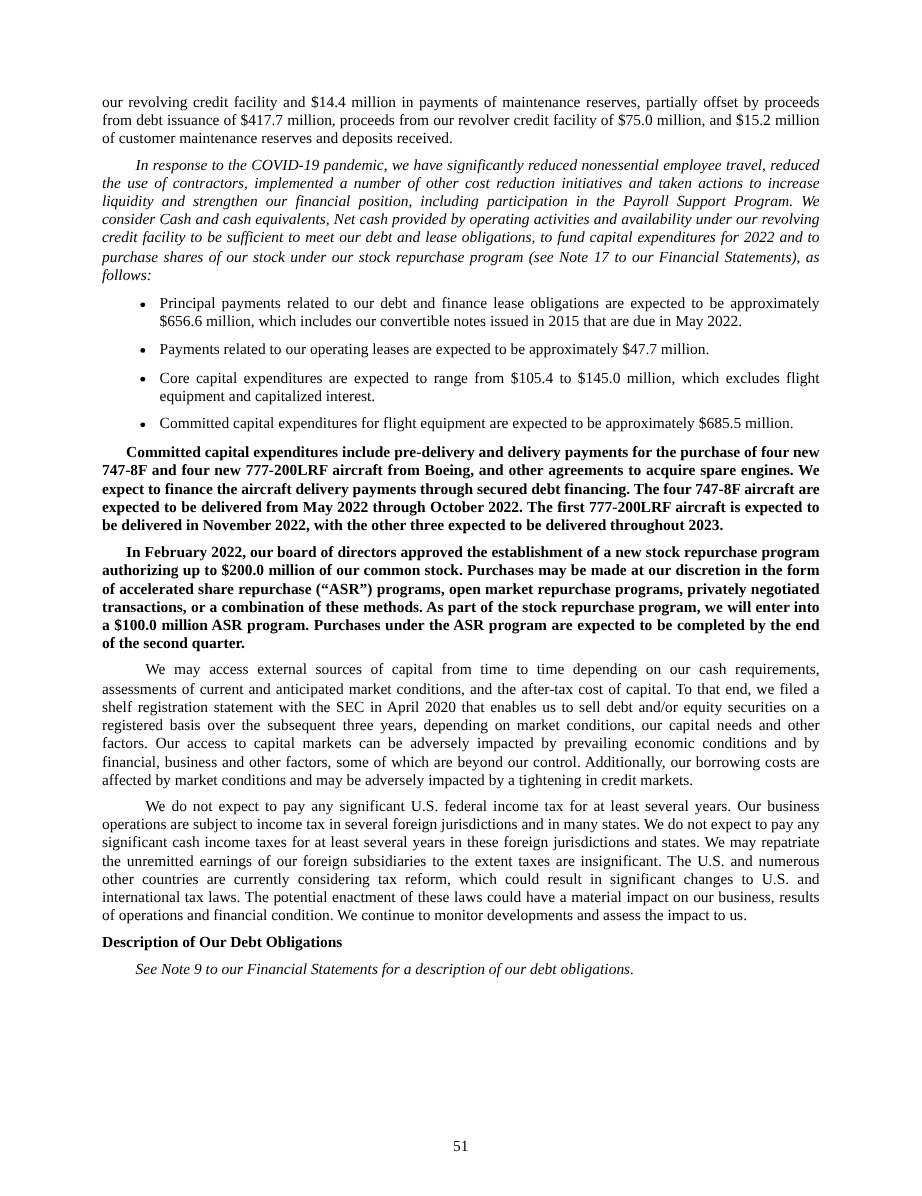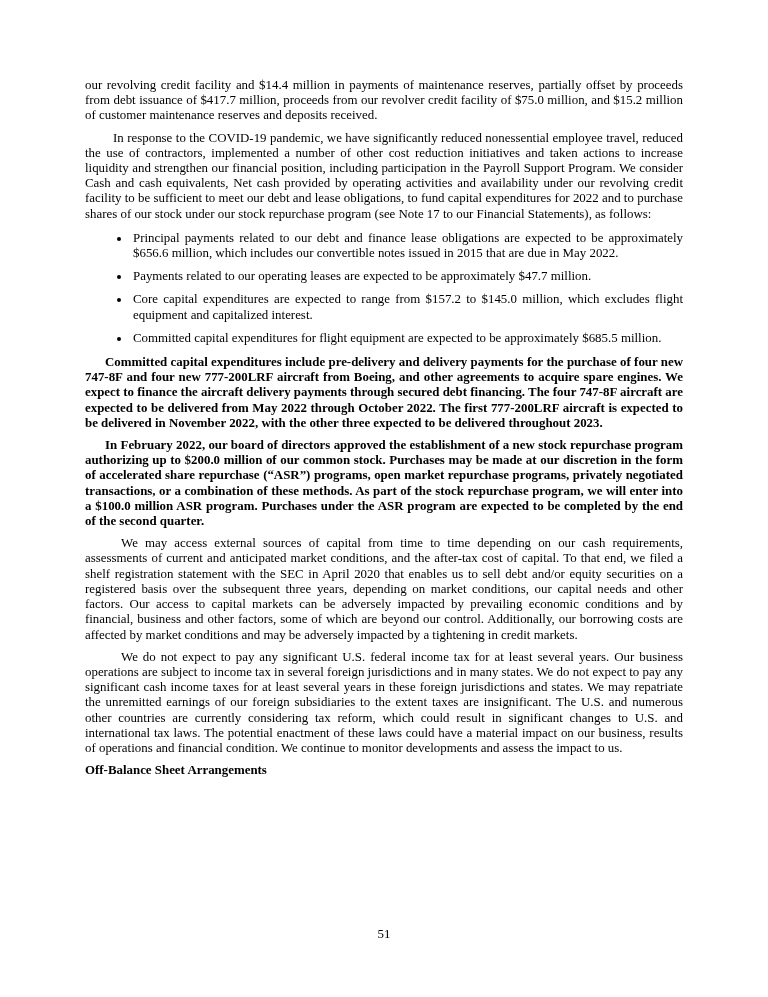--- a/index.html
+++ b/index.html
@@ -23,21 +23,21 @@
     padding: 78px 85px 0 85px;
     overflow: hidden;
     background: #ffffff;
   }
   .content p {
     margin: 0 0 7px 0;
     text-align: justify;
     line-height: 15.2px;
   }
   .indent-sm { text-indent: 20px; font-weight: bold; }
-  .indent-md { text-indent: 28px; }
+  .indent-md { text-indent: 28px; font-style: italic; }
   .indent-lg { text-indent: 36px; }
   ul.bullets {
     margin: 9px 0 9px 0;
     padding: 0 0 0 46px;
     list-style: disc outside;
   }
   ul.bullets li {
     margin: 0 0 8px 0;
     padding-left: 2px;
     text-align: justify;
@@ -45,52 +45,53 @@
   }
   .heading {
     font-weight: bold;
     margin: 11px 0 8px 0;
     line-height: 15.2px;
     text-align: left !important;
   }
   .page-number {
     position: absolute;
     left: 0;
-    bottom: 55px;
+    bottom: 34px;
     width: 100%;
     text-align: center;
     line-height: 15.2px;
   }
 </style>
 </head>
 <body>
 
 <div class="page">
   <div class="content">
 
     <p>our revolving credit facility and $14.4 million in payments of maintenance reserves, partially offset by proceeds from debt issuance of $417.7 million, proceeds from our revolver credit facility of $75.0 million, and $15.2 million of customer maintenance reserves and deposits received.</p>
 
     <p class="indent-md">In response to the COVID-19 pandemic, we have significantly reduced nonessential employee travel, reduced the use of contractors, implemented a number of other cost reduction initiatives and taken actions to increase liquidity and strengthen our financial position, including participation in the Payroll Support Program.  We consider Cash and cash equivalents, Net cash provided by operating activities and availability under our revolving credit facility to be sufficient to meet our debt and lease obligations, to fund capital expenditures for 2022 and to purchase shares of our stock under our stock repurchase program (see Note 17 to our Financial Statements), as follows:</p>
 
     <ul class="bullets">
       <li>Principal payments related to our debt and finance lease obligations are expected to be approximately $656.6 million, which includes our convertible notes issued in 2015 that are due in May 2022.</li>
       <li>Payments related to our operating leases are expected to be approximately $47.7 million.</li>
-      <li>Core capital expenditures are expected to range from $157.2 to $145.0 million, which excludes flight equipment and capitalized interest.</li>
+      <li>Core capital expenditures are expected to range from $105.4 to $145.0 million, which excludes flight equipment and capitalized interest.</li>
       <li>Committed capital expenditures for flight equipment are expected to be approximately $685.5 million.</li>
     </ul>
 
     <p class="indent-sm">Committed capital expenditures include pre-delivery and delivery payments for the purchase of four new 747-8F and four new 777-200LRF aircraft from Boeing, and other agreements to acquire spare engines.  We expect to finance the aircraft delivery payments through secured debt financing.  The four 747-8F aircraft are expected to be delivered from May 2022 through October 2022.  The first 777-200LRF aircraft is expected to be delivered in November 2022, with the other three expected to be delivered throughout 2023.</p>
 
     <p class="indent-sm">In February 2022, our board of directors approved the establishment of a new stock repurchase program authorizing up to $200.0 million of our common stock.  Purchases may be made at our discretion in the form of accelerated share repurchase (“ASR”) programs, open market repurchase programs, privately negotiated transactions, or a combination of these methods.  As part of the stock repurchase program, we will enter into a $100.0 million ASR program.  Purchases under the ASR program are expected to be completed by the end of the second quarter.</p>
 
     <p class="indent-lg">We may access external sources of capital from time to time depending on our cash requirements, assessments of current and anticipated market conditions, and the after-tax cost of capital.  To that end, we filed a shelf registration statement with the SEC in April 2020 that enables us to sell debt and/or equity securities on a registered basis over the subsequent three years, depending on market conditions, our capital needs and other factors.  Our access to capital markets can be adversely impacted by prevailing economic conditions and by financial, business and other factors, some of which are beyond our control.  Additionally, our borrowing costs are affected by market conditions and may be adversely impacted by a tightening in credit markets.</p>
 
     <p class="indent-lg">We do not expect to pay any significant U.S. federal income tax for at least several years.  Our business operations are subject to income tax in several foreign jurisdictions and in many states.  We do not expect to pay any significant cash income taxes for at least several years in these foreign jurisdictions and states.  We may repatriate the unremitted earnings of our foreign subsidiaries to the extent taxes are insignificant.  The U.S. and numerous other countries are currently considering tax reform, which could result in significant changes to U.S. and international tax laws. The potential enactment of these laws could have a material impact on our business, results of operations and financial condition. We continue to monitor developments and assess the impact to us.</p>
 
+    <p class="heading">Description of Our Debt Obligations</p>
 
+    <p class="indent-md">See Note 9 to our Financial Statements for a description of our debt obligations.</p>
 
-    <p class="heading">Off-Balance Sheet Arrangements</p>
 
 
   </div>
 
   <div class="page-number">51</div>
 </div>
 
 </body></html>

